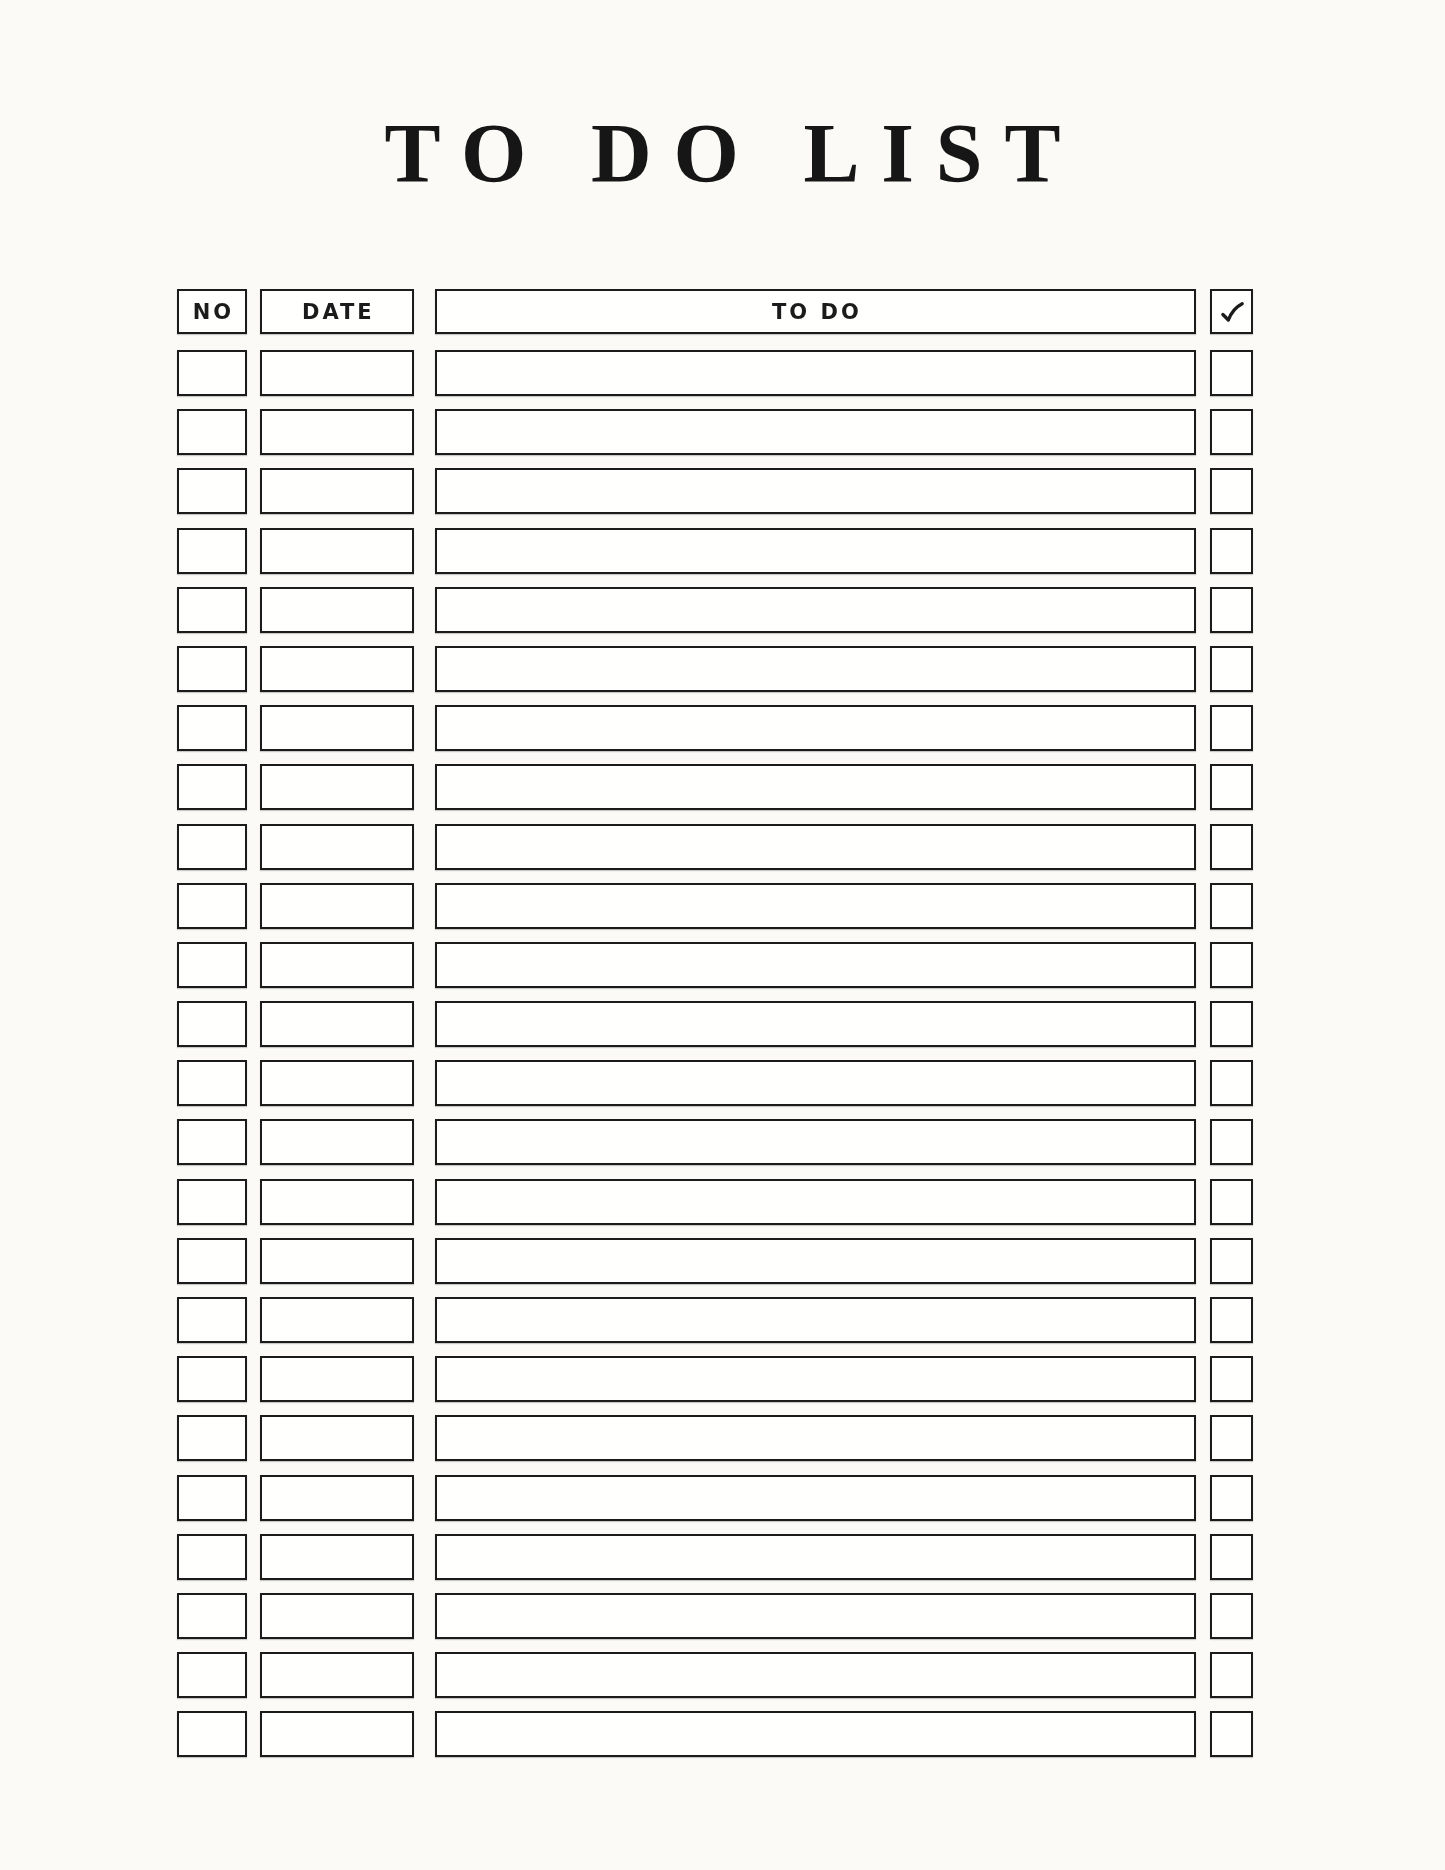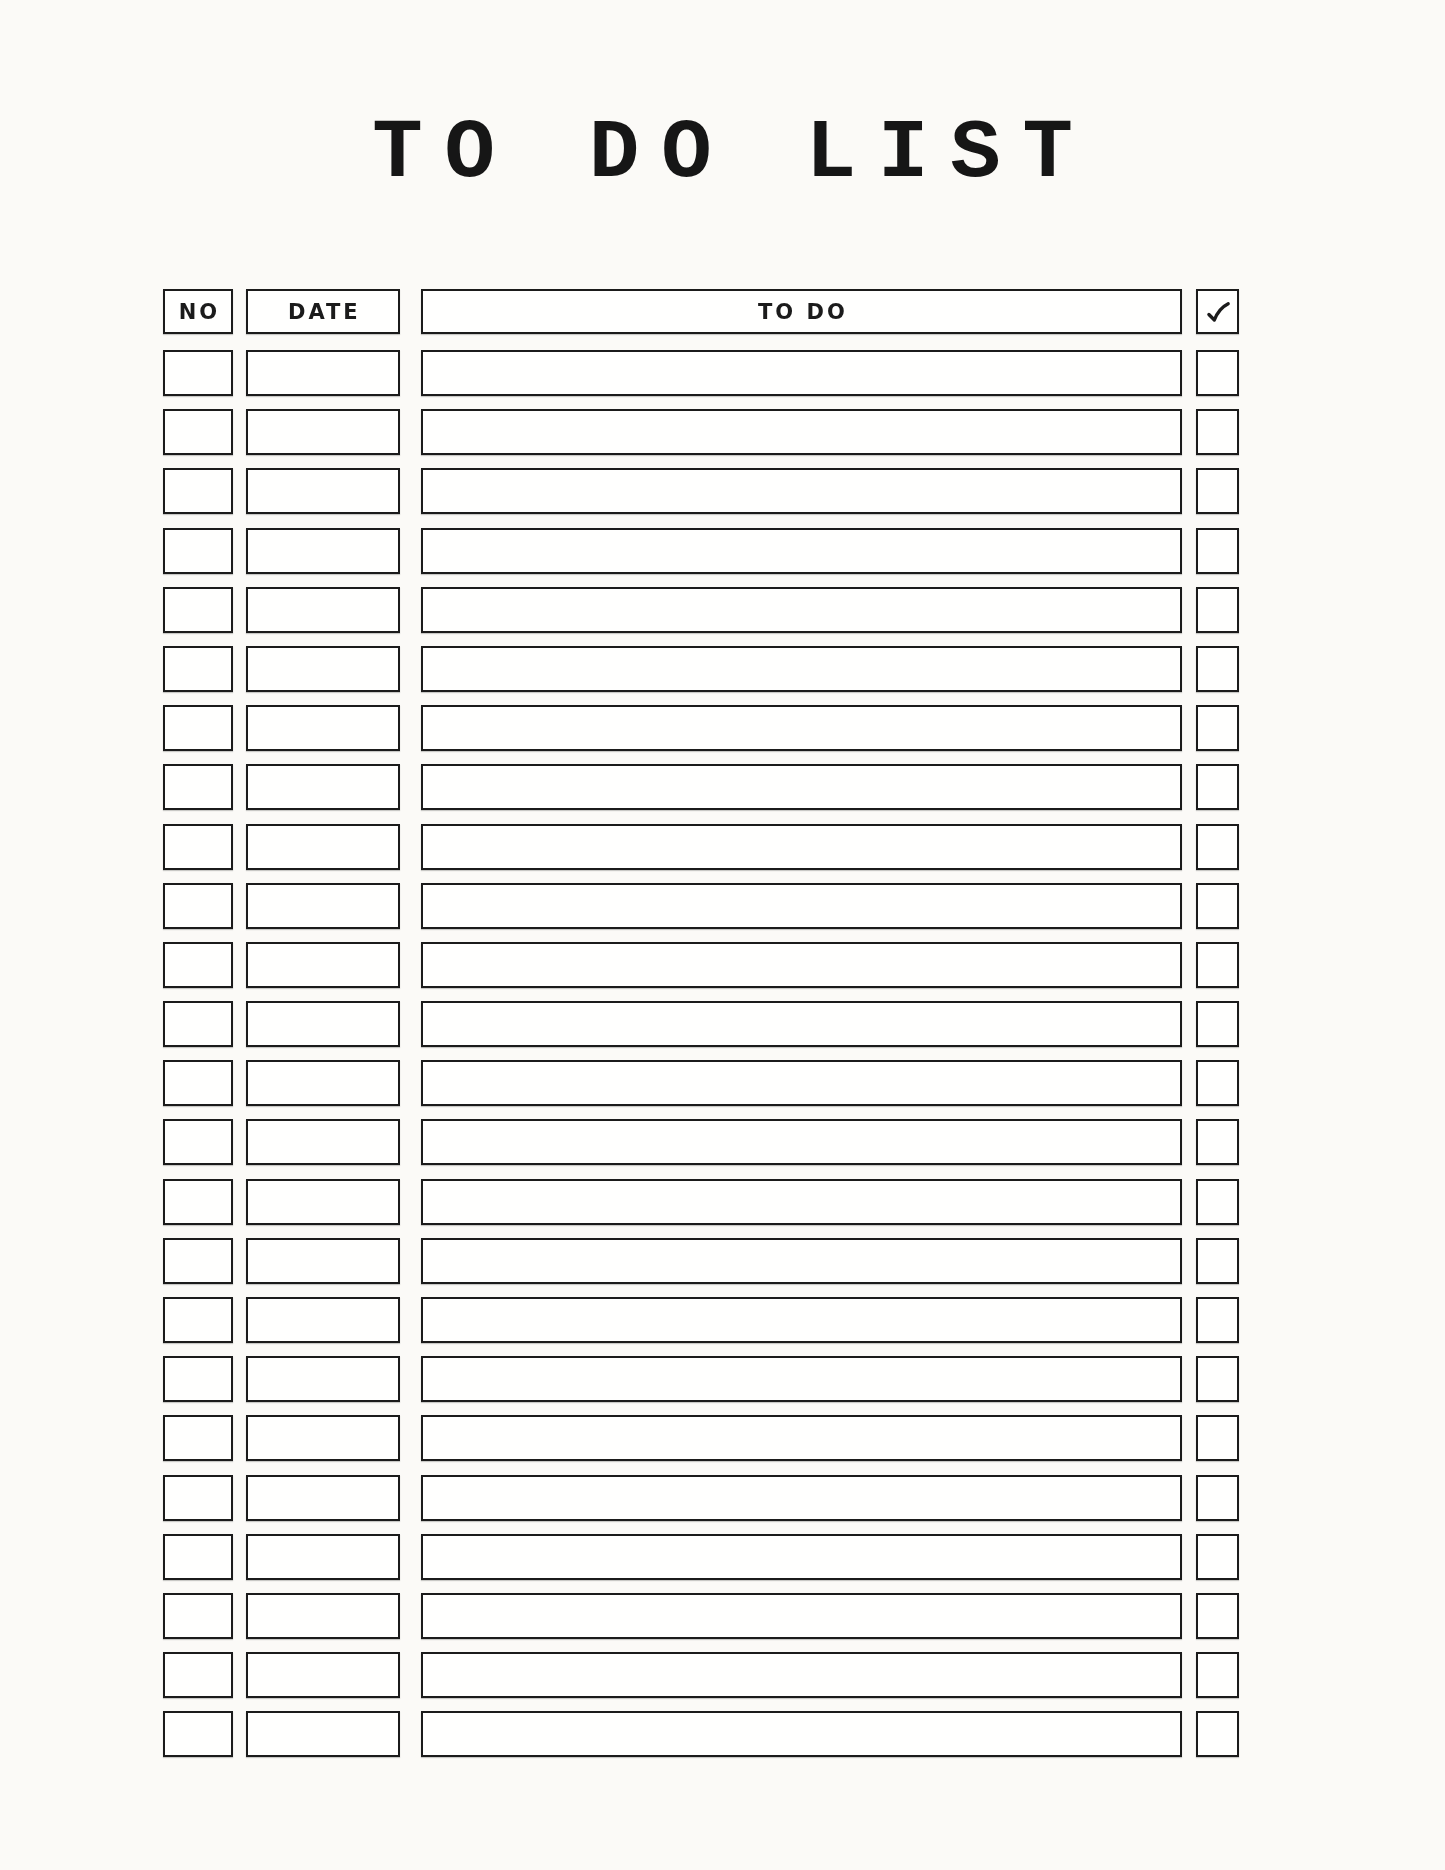--- a/index.html
+++ b/index.html
@@ -13,32 +13,32 @@
     background: #fbfaf7;
     overflow: hidden;
   }
   .page-title {
     position: absolute;
     top: 112px;
     left: 0;
     width: 1445px;
     margin: 0;
     text-align: center;
-    font-family: Liberation Mono, monospace;
+    font-family: Liberation Serif, serif;
     font-weight: 700;
     font-size: 84px;
     line-height: 1;
     letter-spacing: 0.26em;
     text-indent: 0.26em; 
     color: #161616;
     white-space: nowrap;
   }
   .todo-table {
     position: absolute;
-    left: 163px;
+    left: 177px;
     top: 289px;
     width: 1076px;
   }
   .row {
     display: flex;
     height: 46px;
     margin-bottom: 13.2px;
   }
   .header-row {
     height: 45px;

